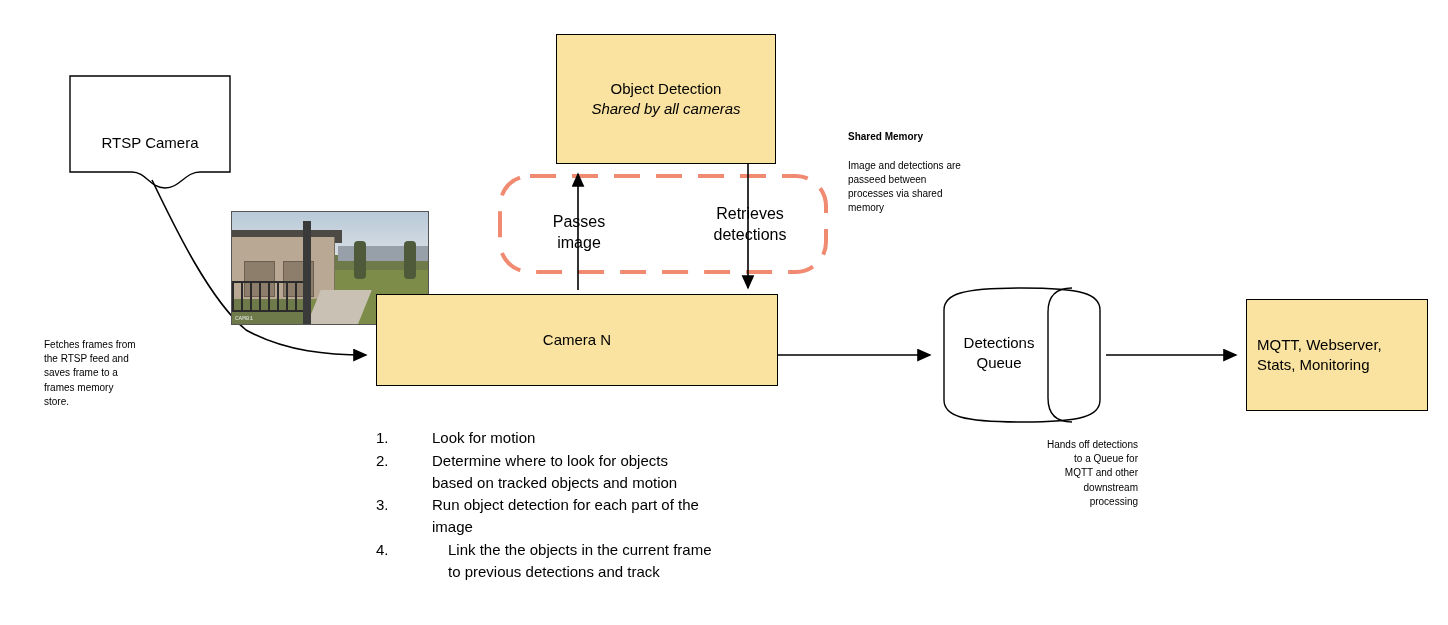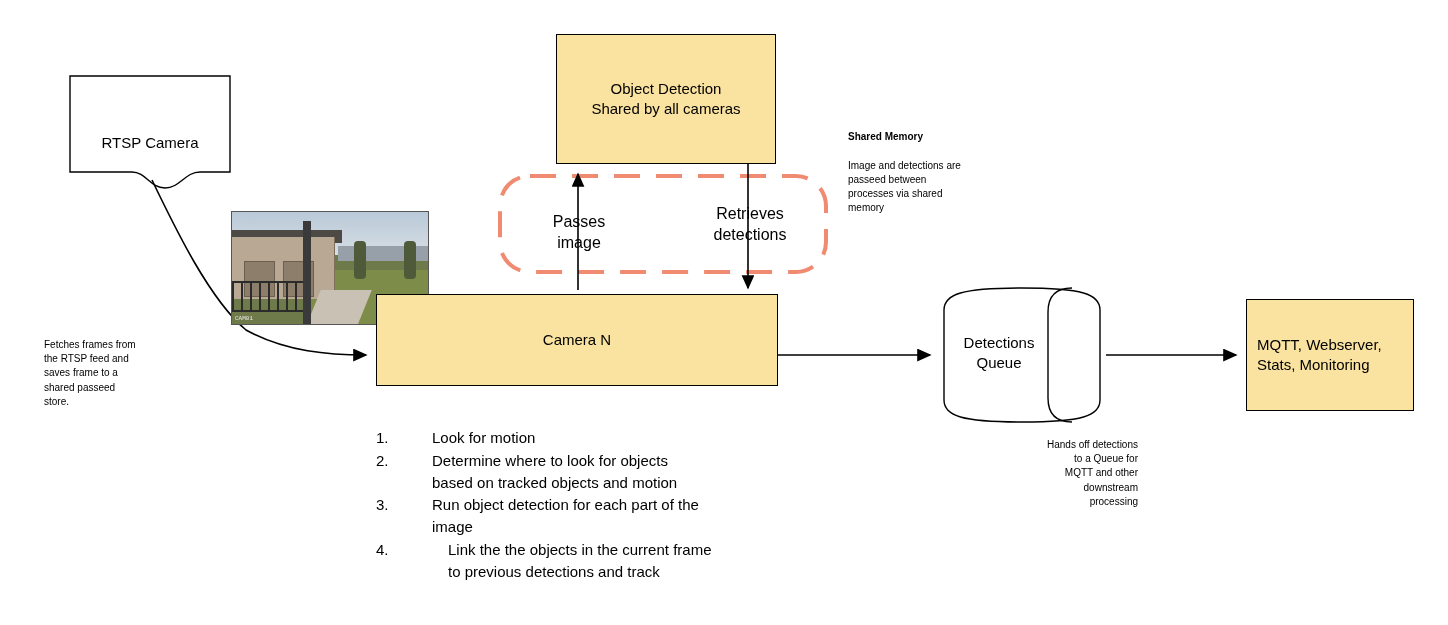--- a/index.html
+++ b/index.html
@@ -35,20 +35,21 @@
     border: 1px solid #000000;
     display: flex;
     flex-direction: column;
     align-items: center;
     justify-content: center;
     text-align: right;
     font-size: 15px;
     line-height: 1.35;
   }
   .boxnode .line2 {
+    font-style: italic;
   }
   .textblock {
     position: absolute;
     font-size: 10px;
     line-height: 1.42;
     white-space: pre-line;
   }
   .bold-title {
     font-weight: bold;
   }
@@ -189,21 +190,21 @@
     </g>
   </svg>
 
   <div class="page-label" style="left:70px; top:134px; width:160px;">
     <span>RTSP Camera</span>
   </div>
 
   <div class="textblock" style="left:44px; top:338px; width:200px;">Fetches frames from
 the RTSP feed and
 saves frame to a
-shared passeed
+frames memory
 store.</div>
 
   <div class="snapshot" style="left:231px; top:211px; width:196px; height:112px;">
     <div class="sky"></div>
     <div class="ground"></div>
     <div class="far-houses"></div>
     <div class="lawn"></div>
     <div class="roof"></div>
     <div class="house"></div>
     <div class="door"></div>
@@ -264,18 +265,18 @@
     <div>Detections</div>
     <div>Queue</div>
   </div>
 
   <div class="textblock" style="left:938px; top:438px; width:200px;text-align:right;">Hands off detections
 to a Queue for
 MQTT and other
 downstream
 processing</div>
 
-  <div class="node boxnode" style="left:1246px; top:299px; width:168px; height:112px; align-items:flex-start; padding-left:10px; text-align:left;">
+  <div class="node boxnode" style="left:1246px; top:299px; width:182px; height:112px; align-items:flex-start; padding-left:10px; text-align:left;">
     <div>MQTT, Webserver,</div>
     <div>Stats, Monitoring</div>
   </div>
 
 </div>
 
 </body></html>

